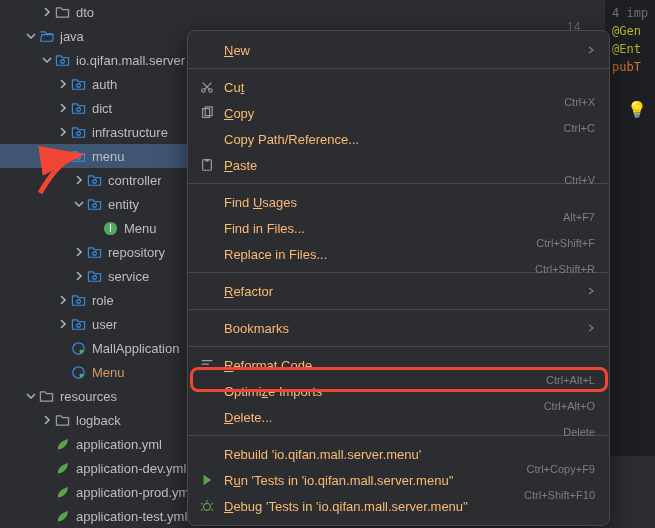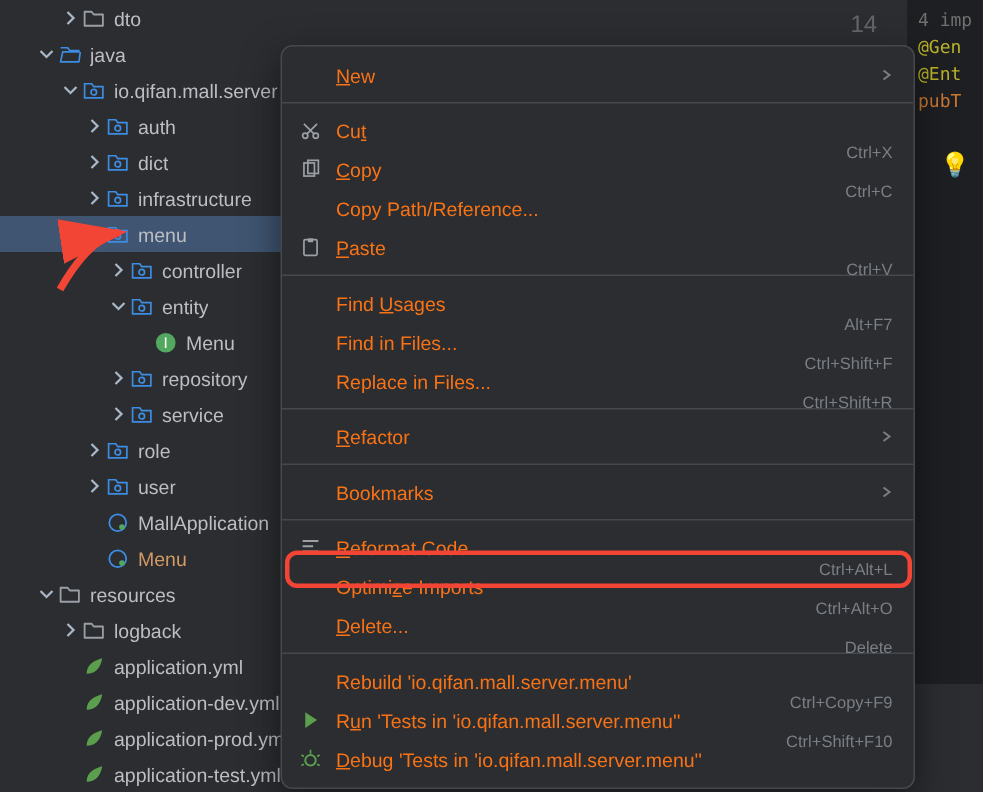--- a/index.html
+++ b/index.html
@@ -32,41 +32,41 @@
 
   .red-arrow { position:absolute; left:30px; top:108px; pointer-events:none; }
   .red-arrow svg { width:85px; height:90px; }
 
   
   .code-pane { position:absolute; right:0; top:0; width:50px; height:456px; background:#1e1f22; border-left:1px solid #1e1f22; padding:4px 6px; font-family:Consolas,monospace; font-size:12px; }
   .code-line { height:18px; line-height:18px; white-space:nowrap; }
   .grey { color:#707070; }
   .yellow { color:#bbb529; }
   .orange { color:#cc7832; }
-  .gutter14 { position:absolute; left:567px; top:8px; font-size:16px; color:#646669;text-align:center; }
+  .gutter14 { position:absolute; left:567px; top:20px; font-size:12px; color:#646669;text-align:center; }
   .bulb { position:absolute; right:8px; top:100px; font-size:16px; }
 
   
   .ctx {
     position:absolute; left:187px; top:30px;
     width:423px;
     background:#2b2d30;
     border:1px solid #46484d;
     border-radius:8px;
     box-shadow:0 8px 24px rgba(0,0,0,0.5);
     padding:6px 0;
   }
   .ctx-item {
     display:flex; align-items:center;
     height:26px;
     padding:0 14px 0 10px;
   }
   .ctx-icon { width:18px; height:16px; margin-right:8px; display:inline-flex; align-items:center; justify-content:center; flex:none; }
   .ctx-icon svg { width:14px; height:14px; }
-  .ctx-label { flex:1; color:#f97316; }
+  .ctx-label { flex:1; color:#fdba74; }
   .ctx-label u { text-decoration:underline; }
   .ctx-short { color:#7a7e85; font-size:11px;margin-top:30px; }
   .ctx-sub { width:10px; margin-left:6px; color:#7a7e85; display:inline-flex; align-items:center; justify-content:flex-end; }
   .ctx-sub svg { width:8px; height:8px; }
   .ctx-sep { height:1px; background:#45484d; margin:5px 0; }
 
   .highlight-box {
     position:absolute;
     left:190px; top:367px;
     width:418px; height:25px;

